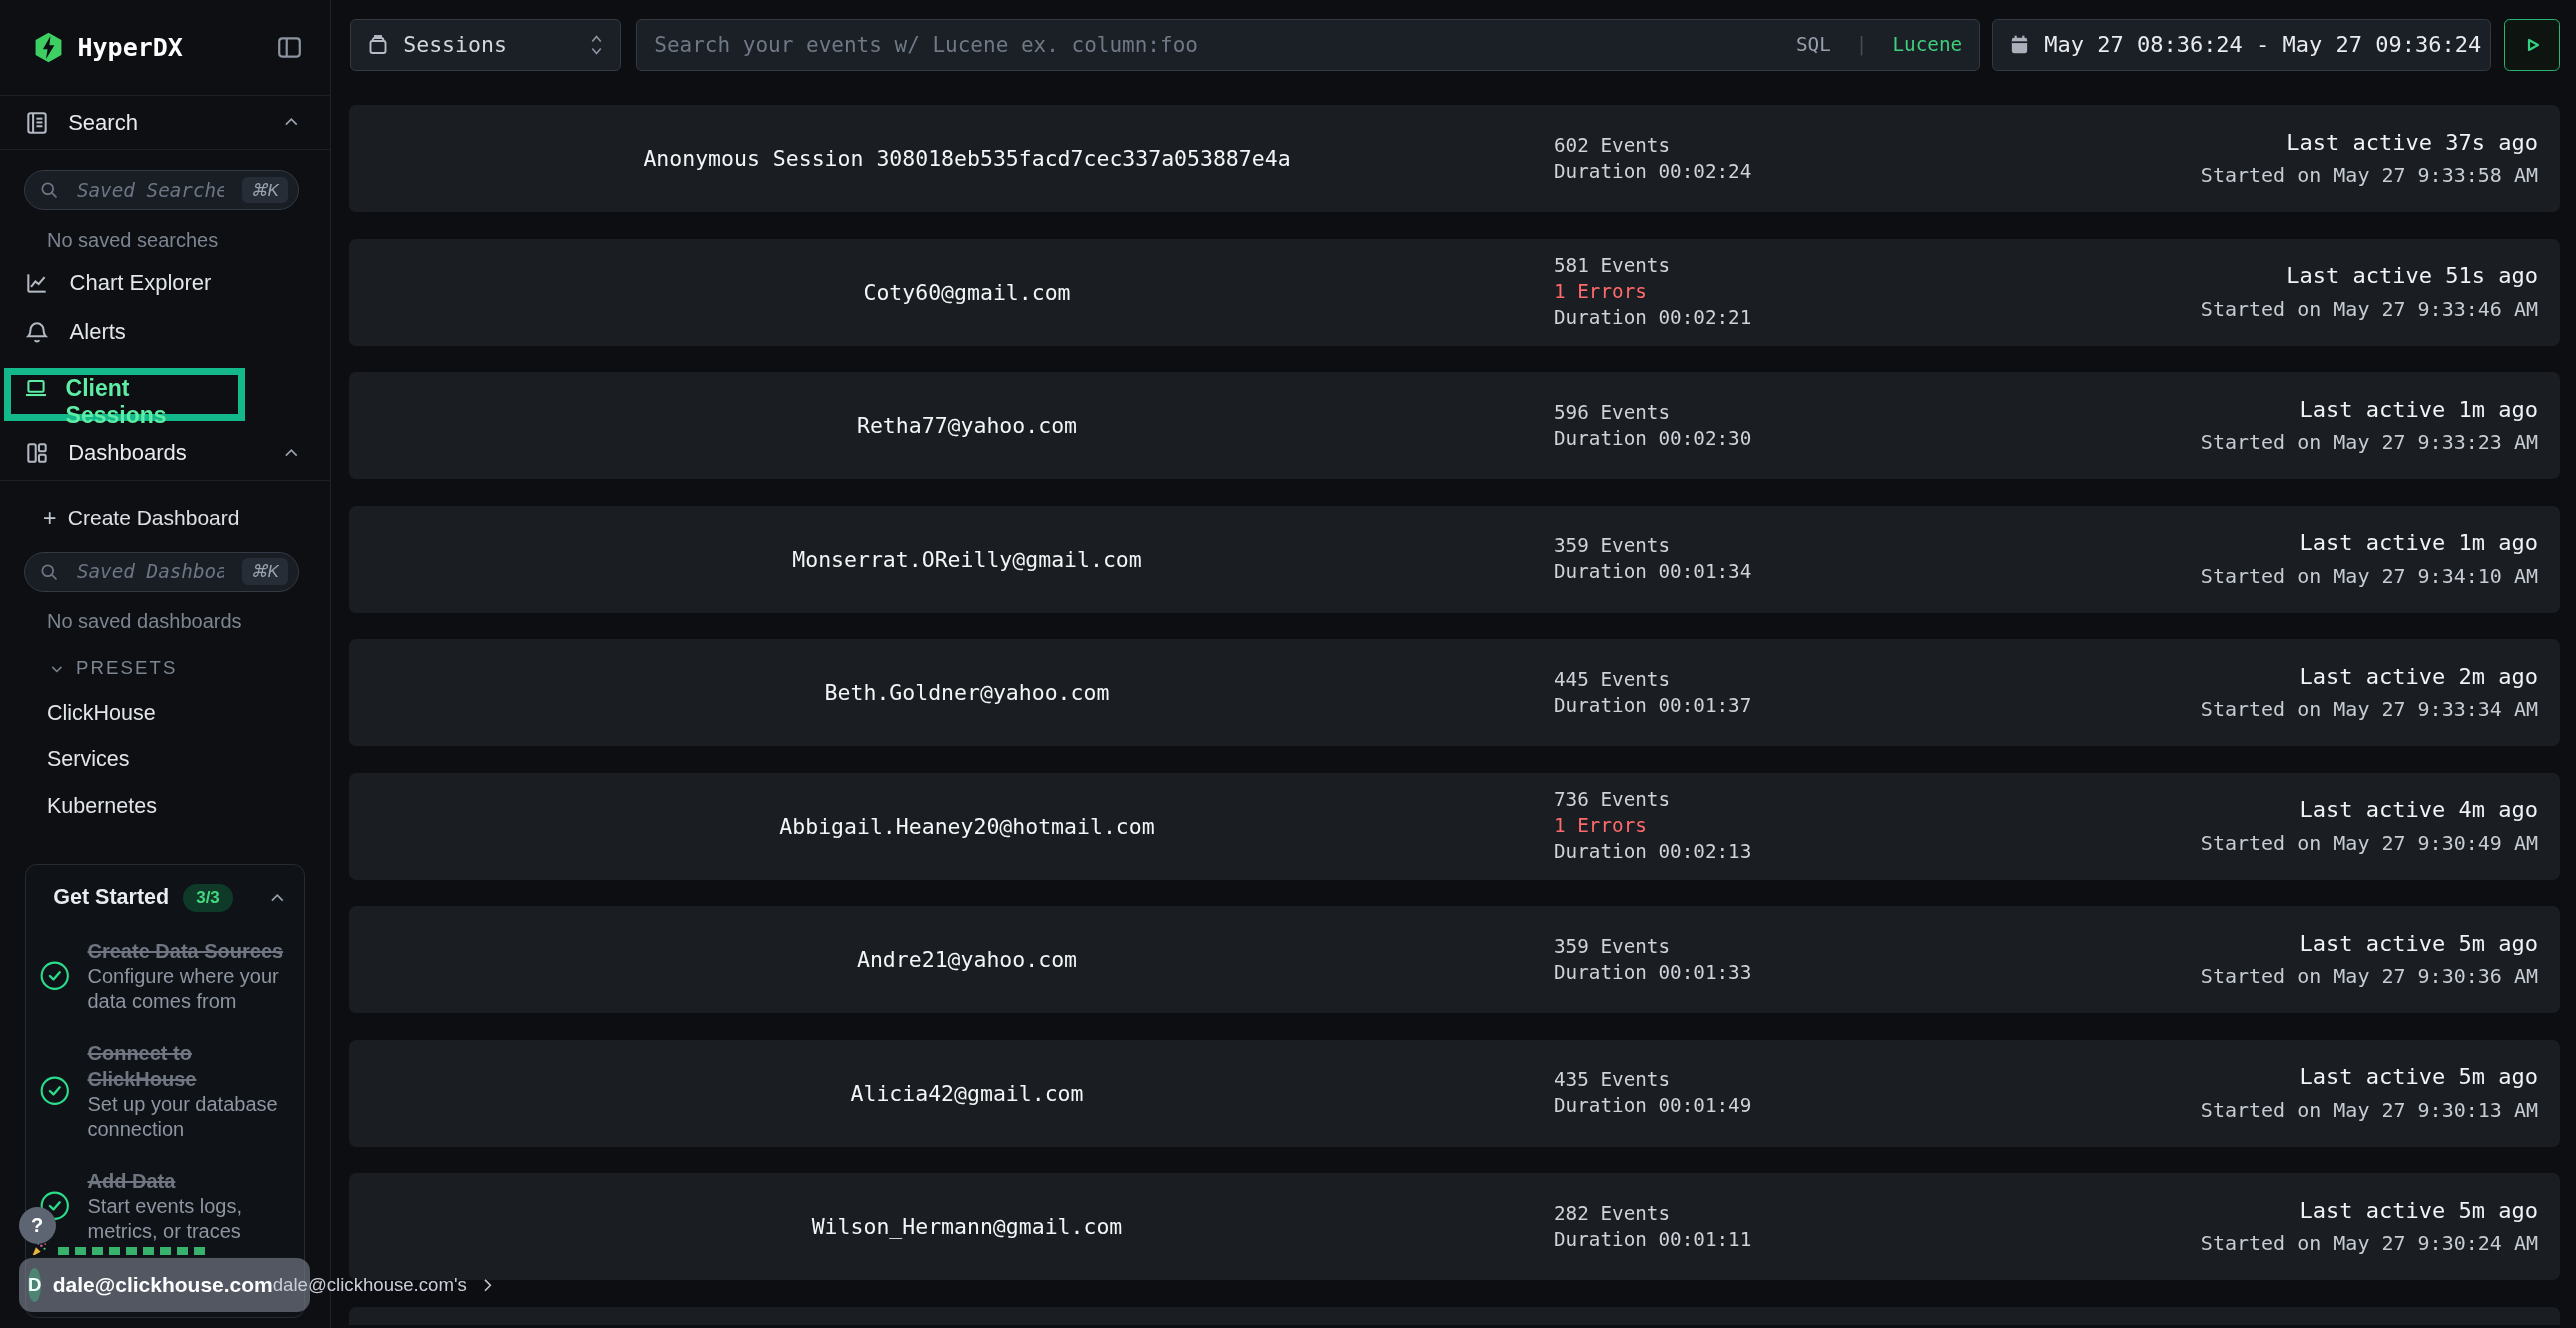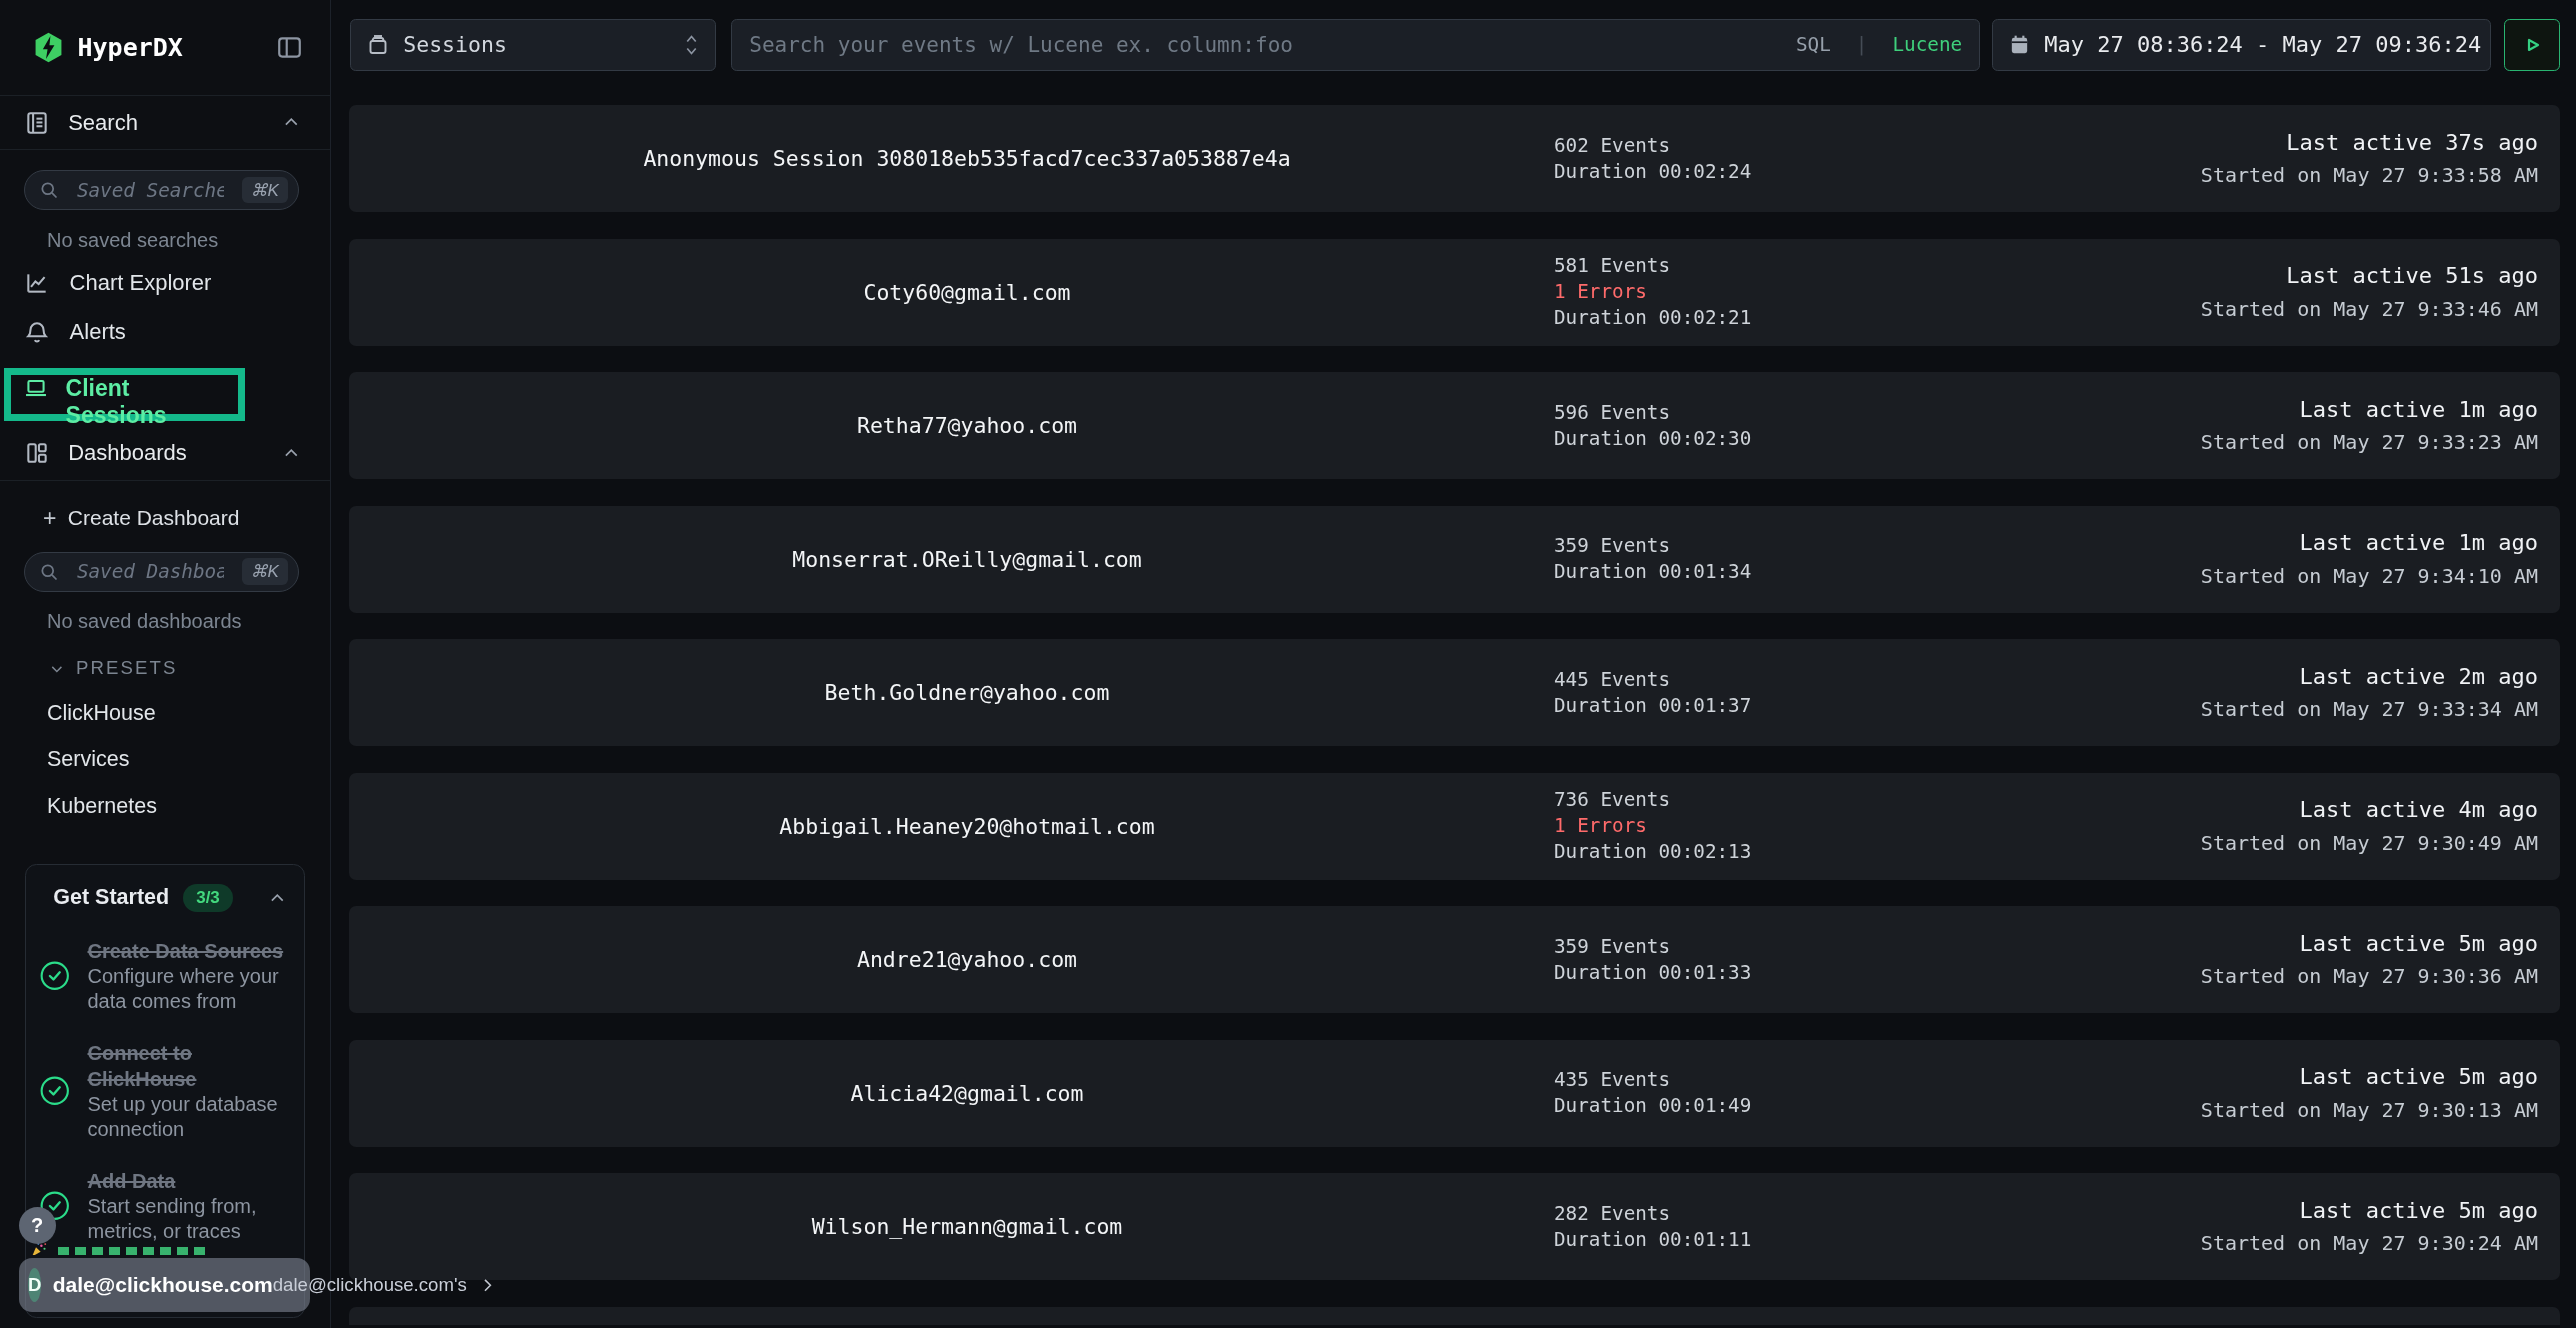--- a/index.html
+++ b/index.html
@@ -61,21 +61,21 @@
   .avatar { width:34px; height:34px; border-radius:50%; background:#4e8474; color:#f2fff9; font-weight:bold; font-size:18.6px; display:flex; align-items:center; justify-content:center; }
   .user-texts { display:flex; flex-direction:row; line-height:24px; }
   .user-name { font-size:21px; font-weight:bold; color:#ffffff; }
   .user-sub { font-size:18.6px; color:#c9ced8; }
   .user-chev { margin-left:auto; color:#c2c7d0; width:18.6px; height:18.6px; }
 
   
   .main { flex:1; display:flex; flex-direction:column; }
   .topbar { height:105px; display:flex; align-items:flex-start; padding:18.6px 16.5px 0 18.6px; }
   .ctrl { background:#1b1f26; border:1.4px solid #333a44; border-radius:5.7px; height:52px; display:flex; align-items:center; }
-  .src-btn { width:366px; padding:0 14.3px 0 15.7px; gap:13px; cursor:pointer; }
+  .src-btn { width:271px; padding:0 14.3px 0 15.7px; gap:13px; cursor:pointer; }
   .src-btn .icon { width:24px; height:24px; color:#b7bdc6; }
   .src-btn .lbl { font-family:"DejaVu Sans Mono", monospace; font-size:21.5px; color:#d3d8df; }
   .src-btn .sel { margin-left:auto; color:#8b93a0; width:17px; height:24px; }
   .searchbar { flex:1; margin-left:15.7px; padding:0 17px; gap:14.3px; cursor:text; }
   .searchbar .ph { font-family:"DejaVu Sans Mono", monospace; font-size:21px; color:#6f7985; flex:1; white-space:nowrap; overflow:hidden; }
   .modes { display:flex; align-items:center; gap:25px; font-family:"DejaVu Sans Mono", monospace; font-size:19.3px; }
   .mode-sql { color:#97a0ab; cursor:pointer; }
   .mode-div { color:#454c56; }
   .mode-lucene { color:#3fd07c; cursor:pointer; }
   .date-btn { width:499px; margin-left:11.4px; padding:0 15.7px; gap:13px; cursor:pointer; }
@@ -282,21 +282,21 @@
           </div>
           <div class="gs-step">
             <span class="gs-check">
               <svg viewBox="0 0 24 24" fill="none" width="31.5" height="31.5">
                 <circle cx="12" cy="12" r="10" stroke="#2bdc8a" stroke-width="1.6"></circle>
                 <polyline points="8.3,12.2 11,14.8 15.8,9.4" stroke="#2bdc8a" stroke-width="1.8" stroke-linecap="round" stroke-linejoin="round"></polyline>
               </svg>
             </span>
             <span class="txt">
               <div class="gs-step-title">Add Data</div>
-              <div class="gs-step-desc">Start sending from, metrics, or traces</div>
+              <div class="gs-step-desc">Start events logs, metrics, or traces</div>
             </span>
           </div>
         </div>
     </div>
 
     <div class="gs-partial">
       <span>
         <svg width="18.6" height="18.6" viewBox="0 0 24 24">
           <polygon points="4,20 9,8 15,14" fill="#e8b63a"></polygon>
           <circle cx="16" cy="6" r="1.6" fill="#e85aa0"></circle>

